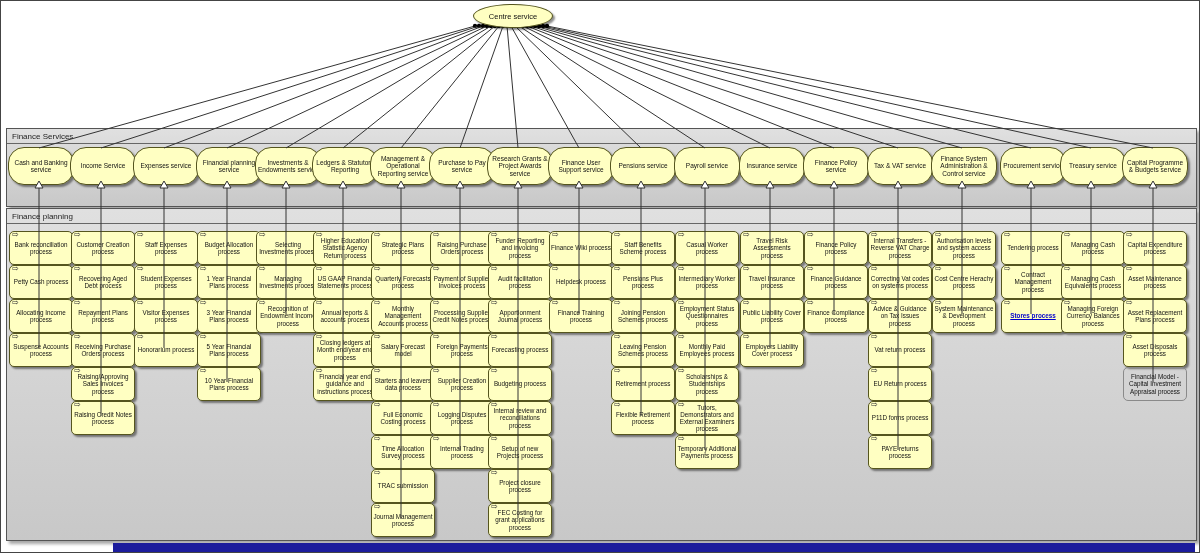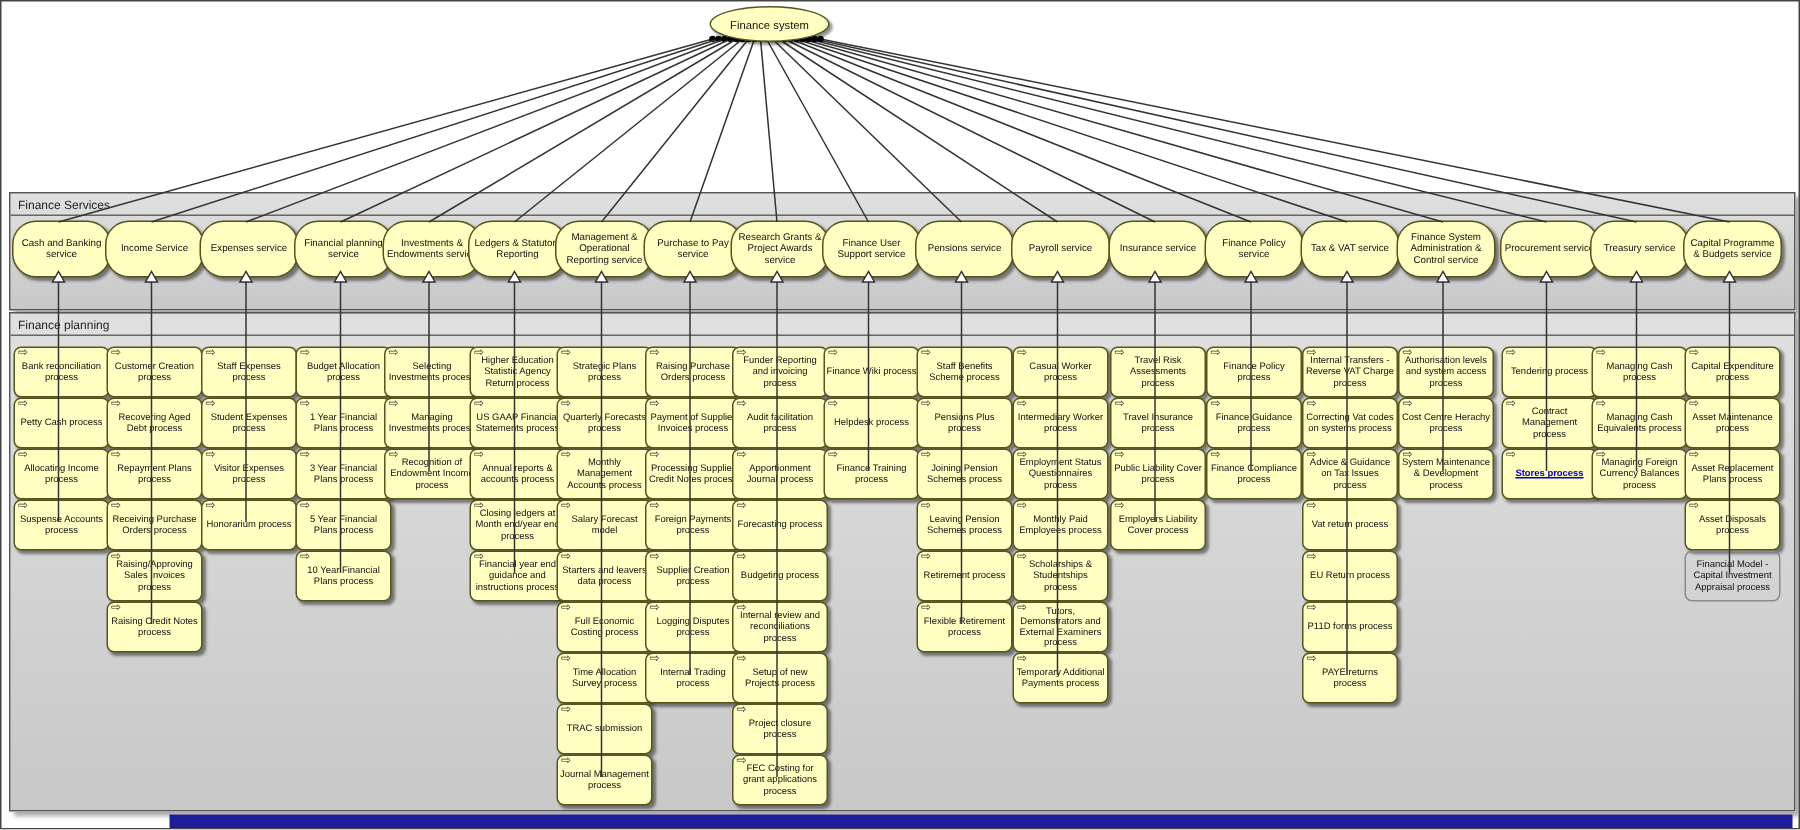--- a/index.html
+++ b/index.html
@@ -475,21 +475,21 @@
       <div class="process" style="left: 1122px; top: 332px;">
         <span class="proc-icon">⇨</span>
         <span class="lbl">Asset Disposals process</span>
       </div>
       <div class="process plain" style="left: 1122px; top: 366px;">
         <span class="lbl">Financial Model - Capital Investment Appraisal process</span>
       </div>
     </div>
 
   <div class="ellipse">
-    <span>Finance system</span>
+    <span>Centre service</span>
   </div>
 
   <svg id="wires" width="1198" height="551">
       <line x1="474" y1="25" x2="38" y2="147" stroke="#333333" stroke-width="1"></line>
       <circle cx="474" cy="25" r="2.2" fill="#000"></circle>
       <line x1="38" y1="186" x2="38" y2="347" stroke="#333333" stroke-width="1"></line>
       <polygon points="34,187 42,187 38,180" fill="#fff" stroke="#333333" stroke-width="1"></polygon>
       <line x1="478" y1="25" x2="100" y2="147" stroke="#333333" stroke-width="1"></line>
       <circle cx="478" cy="25" r="2.2" fill="#000"></circle>
       <line x1="100" y1="186" x2="100" y2="415" stroke="#333333" stroke-width="1"></line>

